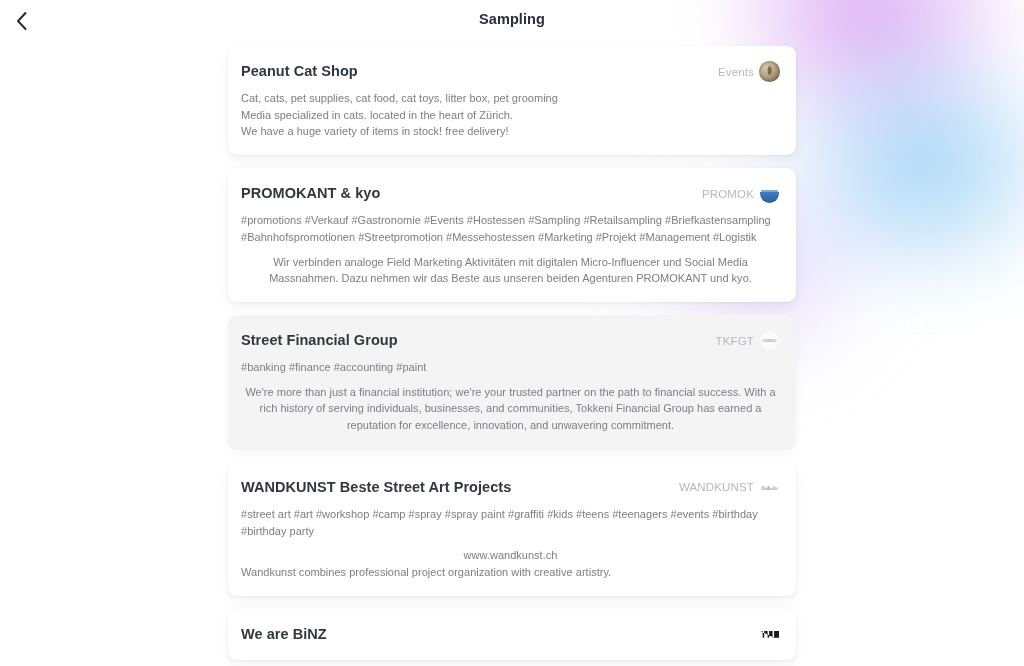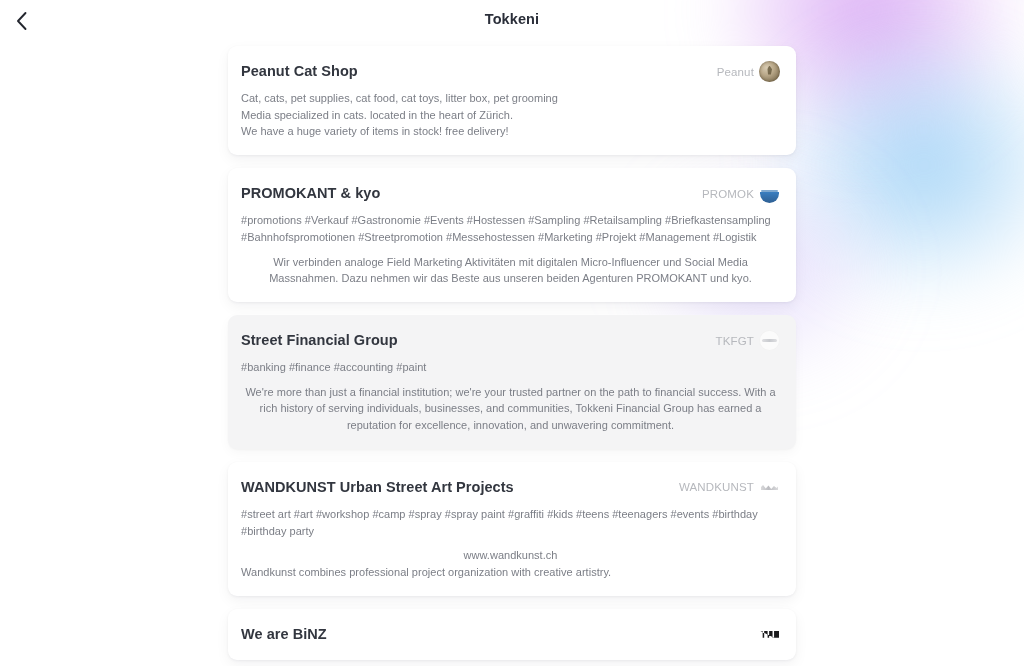--- a/index.html
+++ b/index.html
@@ -250,30 +250,30 @@
 </div>
 
 <header class="app-header">
   <button class="back-button" aria-label="Back">
     <span>
       <svg width="13" height="20" viewBox="0 0 13 20" fill="none">
         <path d="M10.5 2L3 10l7.5 8" stroke="#23262e" stroke-width="1.9" stroke-linecap="round" stroke-linejoin="round"></path>
       </svg>
     </span>
   </button>
-  <div class="header-title">Tokkeni</div>
+  <div class="header-title">Sampling</div>
 </header>
 
 <main class="list-wrap">
 
 <article class="org-card">
       <div class="card-top">
         <h2 class="org-title">Peanut Cat Shop</h2>
         <div class="org-brand">
-          <span class="org-brand-name">Peanut</span>
+          <span class="org-brand-name">Events</span>
           <span class="org-logo logo-peanut"></span>
         </div>
       </div>
       <div class="card-body">
         <p class="card-line">Cat, cats, pet supplies, cat food, cat toys, litter box, pet grooming</p>
         <p class="card-line">Media specialized in cats. located in the heart of Zürich.</p>
         <p class="card-line spaced">We have a huge variety of items in stock! free delivery!</p>
       </div>
     </article>
     <article class="org-card">
@@ -297,21 +297,21 @@
           <span class="org-logo logo-tokkeni"></span>
         </div>
       </div>
       <div class="card-body">
         <p class="card-line">#banking #finance #accounting #paint</p>
         <p class="card-line gap-sm">We're more than just a financial institution; we're your trusted partner on the path to financial success. With a rich history of serving individuals, businesses, and communities, Tokkeni Financial Group has earned a reputation for excellence, innovation, and unwavering commitment.</p>
       </div>
     </article>
     <article class="org-card">
       <div class="card-top">
-        <h2 class="org-title">WANDKUNST Urban Street Art Projects</h2>
+        <h2 class="org-title">WANDKUNST Beste Street Art Projects</h2>
         <div class="org-brand">
           <span class="org-brand-name">WANDKUNST</span>
           <span class="org-logo logo-wandkunst"></span>
         </div>
       </div>
       <div class="card-body">
         <p class="card-line">#street art #art #workshop #camp #spray #spray paint #graffiti #kids #teens #teenagers #events #birthday #birthday party</p>
         <p class="card-line gap-sm">www.wandkunst.ch</p>
         <p class="card-line">Wandkunst combines professional project organization with creative artistry.</p>
       </div>

